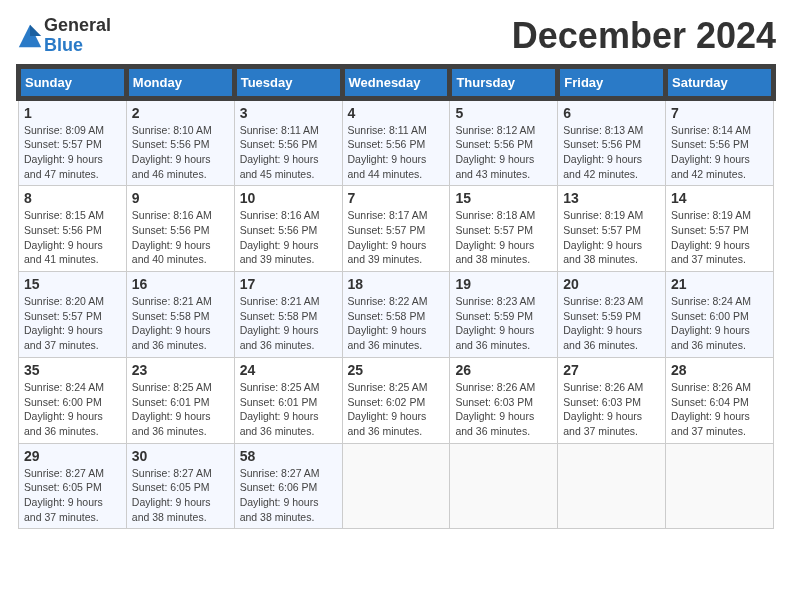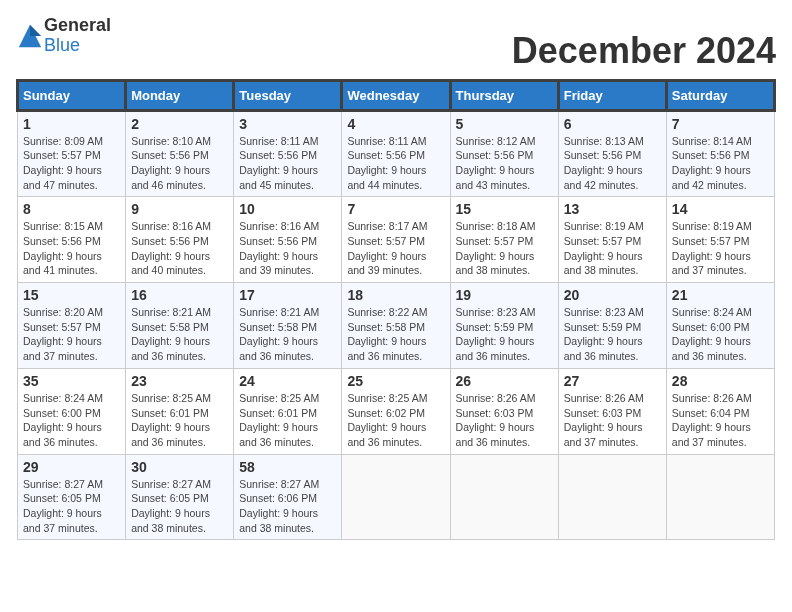--- a/index.html
+++ b/index.html
@@ -26,30 +26,29 @@
       flex-direction: column;
       line-height: 1.1;
     }
     .logo-general {
       font-size: 18px;
       font-weight: bold;
       color: #333;
     }
     .logo-blue {
       font-size: 18px;
-      font-weight: normal;
+      font-weight: bold;
       color: #2a7ac7;
     }
     .logo-icon {
       width: 28px;
       height: 28px;
     }
     .title-block {
       text-align: right;
-      margin-top: 15px;
     }
     .cal-title {
       font-size: 36px;
       font-weight: bold;
       color: #333;
       line-height: 1.1;
     }
     .cal-subtitle {
       font-size: 15px;
       color: #555;
@@ -60,21 +59,21 @@
       border-collapse: collapse;
       font-size: 11px;
     }
     .calendar th {
       background: #2a7ac7;
       color: #fff;
       padding: 6px 4px;
       text-align: left;
       font-size: 13px;
       font-weight: bold;
-      border: 3px solid #404040;
+      border: 5px solid #404040;
     }
     .calendar td {
       border: 1px solid #ccc;
       vertical-align: top;
       padding: 4px 5px;
       width: 108px;
       min-height: 80px;
       background: #fff;
     }
     .calendar tr:nth-child(odd) td {

